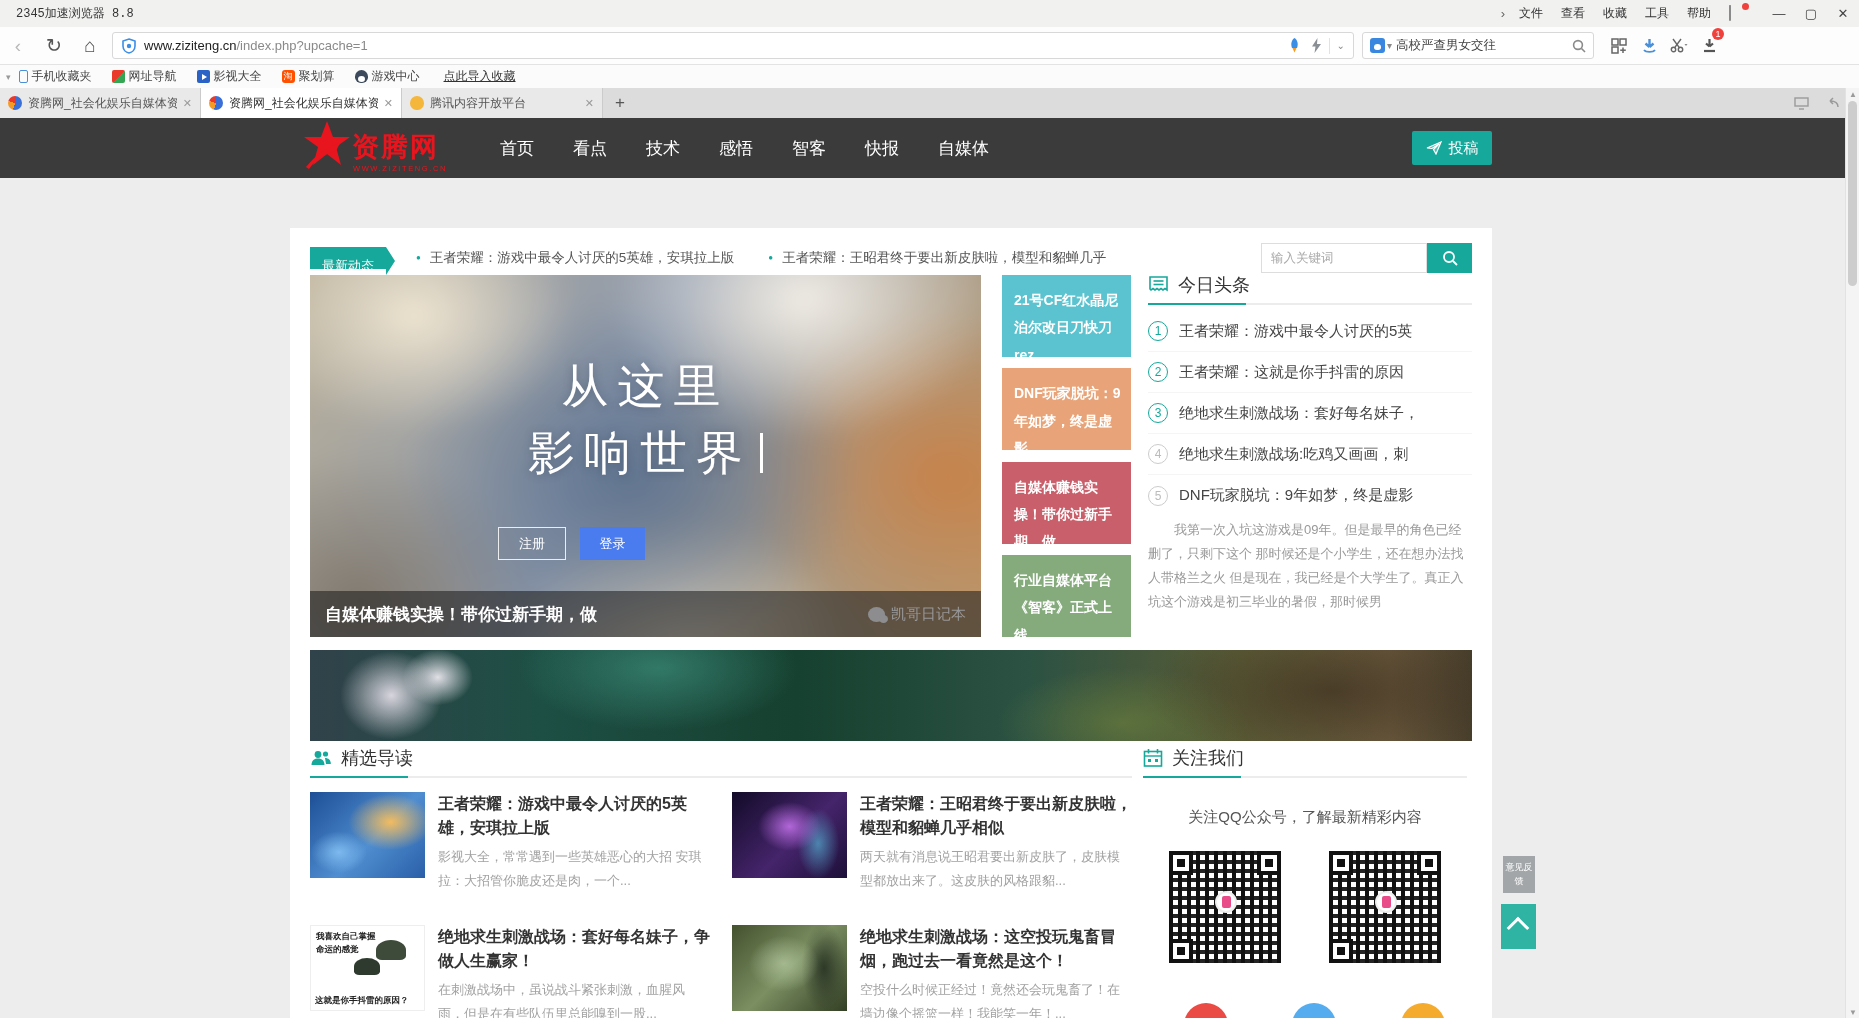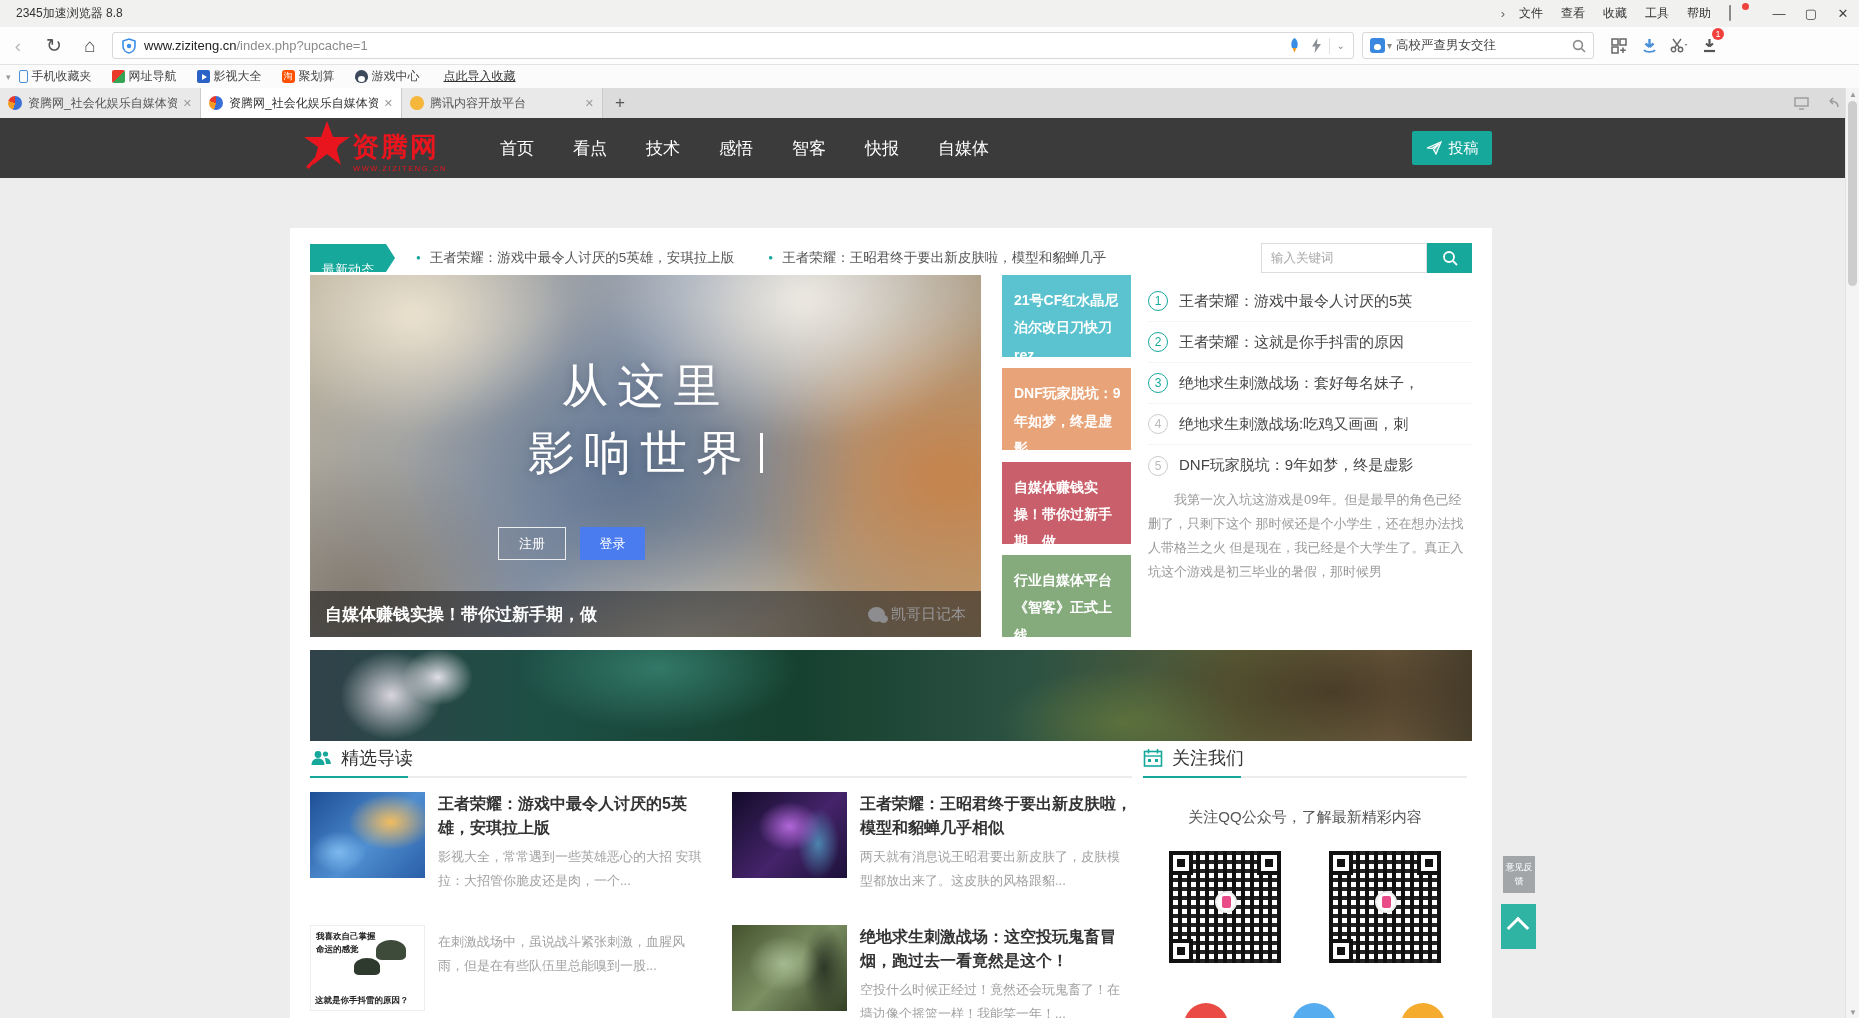--- a/index.html
+++ b/index.html
@@ -1,21 +1,21 @@
 <!DOCTYPE html>
 <html><head>
 <meta charset="utf-8">
 <style>
   * { margin:0; padding:0; box-sizing:border-box; }
   html,body { width:1859px; height:1018px; overflow:hidden; }
   body { font-family:"Liberation Sans","DejaVu Sans",sans-serif; background:#ededed; position:relative; color:#333; }
 
   
   .titlebar { position:absolute; left:0; top:0; width:1859px; height:27px; background:#f1f1f0; display:flex; align-items:center; font-size:12px; color:#333; }
-  .tb-title { margin-left:16px; }
+  .tb-title { margin-left:16px;font-family:Liberation Mono, monospace; }
   .tb-right { margin-left:auto; display:flex; align-items:center; }
   .tb-chevron { color:#666; margin-right:14px; font-size:13px; }
   .menu-item { margin-right:18px; cursor:default; }
   .skin-btn { position:relative; width:18px; height:16px; margin-right:16px; }
   .skin-btn .shape { width:14px; height:12px; border:1.5px solid #8a8a8a; border-radius:2px 2px 4px 4px; margin-top:2px; }
   .skin-btn .dot { position:absolute; right:-2px; top:-3px; width:7px; height:7px; border-radius:50%; background:#f0413d; }
   .winbtn { width:32px; height:27px; display:flex; align-items:center; justify-content:center; color:#444; font-size:13px; }
 
   .toolbar { position:absolute; left:0; top:27px; width:1859px; height:38px; background:#fdfdfd; border-bottom:1px solid #e3e3e3; display:flex; align-items:center; }
   .nav-btn { width:36px; text-align:center; font-size:19px; color:#555; }
@@ -67,21 +67,21 @@
   .logo-star { position:absolute; left:12px; top:3px; }
   .logo-text { position:absolute; left:62px; top:11px; font-size:27px; font-weight:bold; color:#e8151e; letter-spacing:2px; }
   .logo-sub { position:absolute; left:63px; top:46px; font-size:7.5px; color:#e8151e; letter-spacing:1.6px; }
   .main-nav { display:flex; margin-left:42px; }
   .nav-item { color:#fff; font-size:17px; margin-right:39px; cursor:pointer; }
   .submit-btn { margin-left:auto; width:80px; height:34px; background:#16a89b; border-radius:2px; color:#fff; font-size:15px; display:flex; align-items:center; justify-content:center; gap:7px; cursor:pointer; }
 
   .container { position:absolute; left:290px; top:110px; width:1202px; height:790px; background:#fff; overflow:hidden; }
 
   .ticker-row { position:absolute; left:20px; top:12px; width:1162px; height:36px; display:flex; align-items:center; }
-  .ticker-badge { position:relative; background:#16a89b; color:#fff; font-size:13px; height:28px; line-height:28px; padding:12px 12px; flex:none; }
+  .ticker-badge { position:relative; background:#16a89b; color:#fff; font-size:13px; height:22px; line-height:28px; padding:5px 12px; flex:none; }
   .ticker-badge::after { content:""; position:absolute; right:-9px; top:0; border-top:14px solid transparent; border-bottom:14px solid transparent; border-left:9px solid #16a89b; }
   .ticker-items { display:flex; margin-left:30px; font-size:13.5px; color:#555; }
   .ticker-item { margin-right:34px; white-space:nowrap; cursor:pointer; }
   .ticker-item::before { content:"●"; color:#16a89b; font-size:8px; margin-right:9px; vertical-align:2px; }
   .ticker-search { margin-left:auto; display:flex; }
   .ticker-search input { width:166px; height:30px; border:1px solid #ddd; padding:0 9px; font-size:12.5px; color:#666; outline:none; font-family:inherit; }
   .ticker-search input::placeholder { color:#aaa; }
   .ticker-search .go { width:45px; height:30px; background:#16a89b; border:none; display:flex; align-items:center; justify-content:center; cursor:pointer; }
 
   .carousel { position:absolute; left:20px; top:47px; width:671px; height:362px; overflow:hidden; background:#93a0ad; }
@@ -394,20 +394,28 @@
     </div>
 
     <div class="side-boxes">
       <div class="side-box" style="background:#5bc3cf">21号CF红水晶尼泊尔改日刀快刀rez</div>
       <div class="side-box" style="background:#e8a478">DNF玩家脱坑：9年如梦，终是虚影</div>
       <div class="side-box" style="background:#c95f6a">自媒体赚钱实操！带你过新手期，做</div>
       <div class="side-box" style="background:#85ab7d">行业自媒体平台《智客》正式上线</div>
     </div>
 
     <div class="headlines">
+      <div class="section-head">
+        <svg width="21" height="21" viewBox="0 0 21 21">
+          <path d="M2 2 H19 V15 L17 13.5 L15 15 L13 13.5 L11 15 L9 13.5 L7 15 L5 13.5 L3 15 L2 14 Z" fill="none" stroke="#16a89b" stroke-width="1.6"></path>
+          <line x1="5.5" y1="6" x2="15.5" y2="6" stroke="#16a89b" stroke-width="1.6"></line>
+          <line x1="5.5" y1="9.5" x2="15.5" y2="9.5" stroke="#16a89b" stroke-width="1.6"></line>
+        </svg>
+        <span>今日头条</span>
+      </div>
       <div class="headline-list">
         <div class="headline-item">
           <span class="hnum">1</span>
           <span>王者荣耀：游戏中最令人讨厌的5英</span>
         </div>
         <div class="headline-item">
           <span class="hnum">2</span>
           <span>王者荣耀：这就是你手抖雷的原因</span>
         </div>
         <div class="headline-item">
@@ -454,20 +462,21 @@
           </div>
         </div>
         <div class="card">
           <div class="thumb thumb3">
             <span class="cap-top">我喜欢自己掌握命运的感觉</span>
             <span class="helmet1"></span>
               <span class="helmet2"></span>
             <span class="cap-bottom">这就是你手抖雷的原因？</span>
           </div>
           <div class="card-body">
+            <div class="card-title">绝地求生刺激战场：套好每名妹子，争做人生赢家！</div>
             <div class="card-desc">在刺激战场中，虽说战斗紧张刺激，血腥风雨，但是在有些队伍里总能嗅到一股...</div>
           </div>
         </div>
         <div class="card">
           <div class="thumb thumb4"></div>
           <div class="card-body">
             <div class="card-title">绝地求生刺激战场：这空投玩鬼畜冒烟，跑过去一看竟然是这个！</div>
             <div class="card-desc">空投什么时候正经过！竟然还会玩鬼畜了！在墙边像个摇篮一样！我能笑一年！...</div>
           </div>
         </div>

